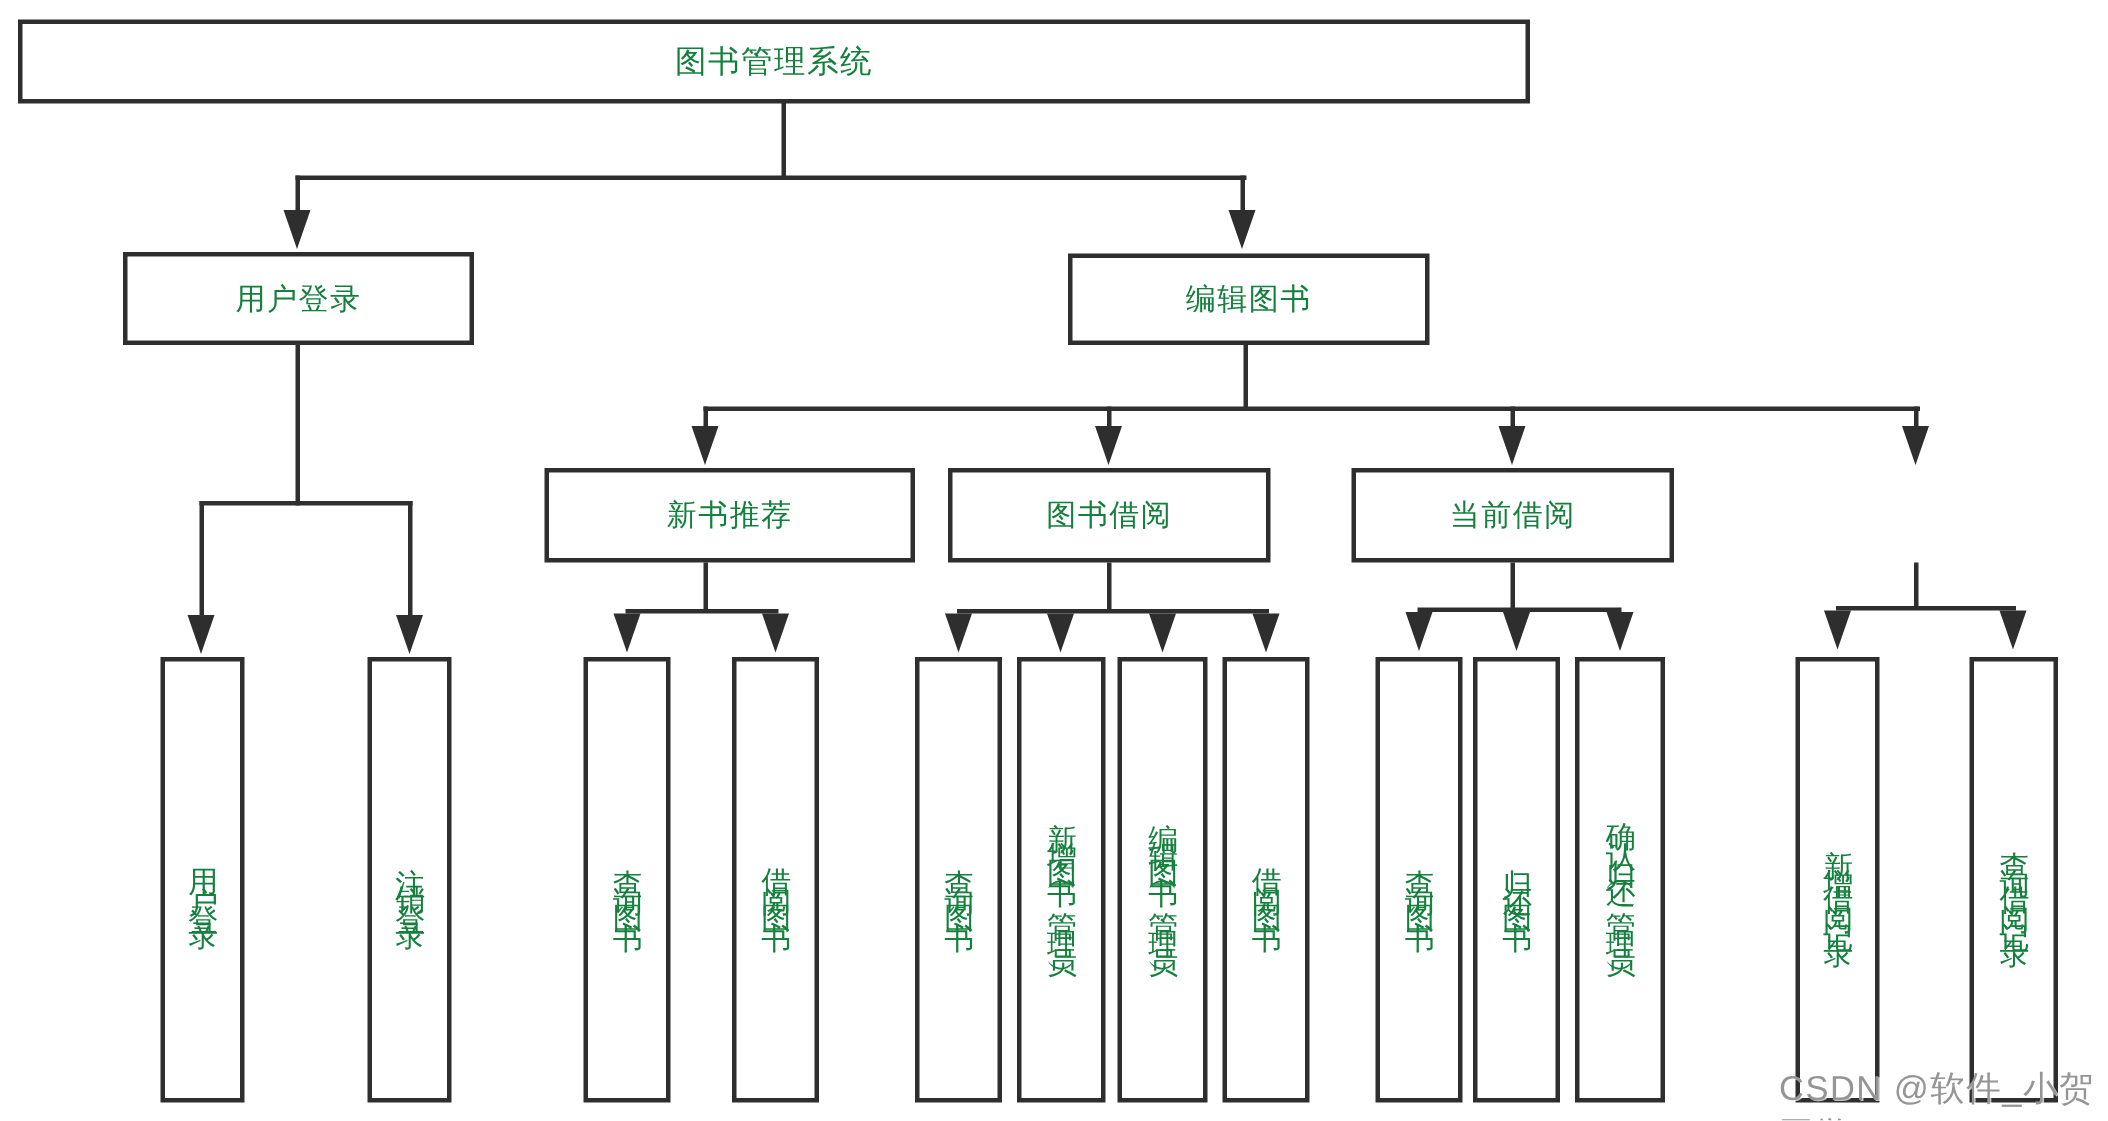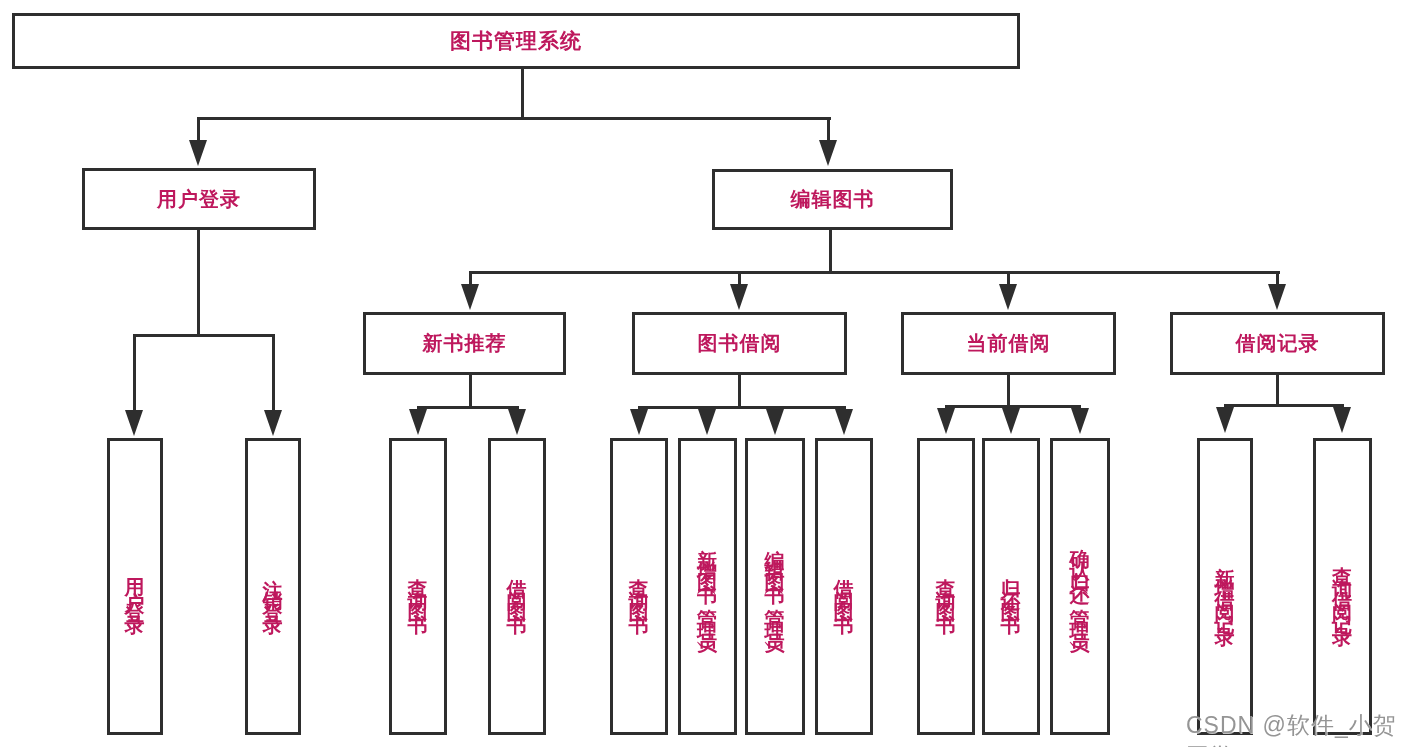--- a/index.html
+++ b/index.html
@@ -3,21 +3,21 @@
 <meta charset="utf-8">
 <style>
   html,body{margin:0;padding:0;background:#ffffff;}
   #stage{
     position:relative;width:1405px;height:747px;background:#ffffff;overflow:hidden;
     font-family:"Liberation Sans","DejaVu Sans",sans-serif;
   }
   .node{
     position:absolute;background:#ffffff;border:3px solid #2e2e2e;box-sizing:border-box;
     display:flex;align-items:center;justify-content:center;
-    color:#be185d;font-size:20px;letter-spacing:1px;white-space:nowrap;font-weight:bold;
+    color:#15803d;font-size:20px;letter-spacing:1px;white-space:nowrap;
   }
   .root{font-size:21px;}
   .vnode{
     writing-mode:vertical-rl;text-orientation:mixed;
     letter-spacing:12px;font-size:20px;line-height:1;
   }
   .hl{position:absolute;height:3px;background:#2e2e2e;}
   .vl{position:absolute;width:3px;background:#2e2e2e;}
   .arr{
     position:absolute;width:0;height:0;
@@ -58,24 +58,23 @@
   <div class="hl" style="left:469px;top:271px;width:811px"></div>
   <div class="vl" style="left:469px;top:271px;height:16px"></div>
   <div class="arr" style="left:461px;top:284px"></div>
   <div class="vl" style="left:738px;top:271px;height:16px"></div>
   <div class="arr" style="left:730px;top:284px"></div>
   <div class="vl" style="left:1007px;top:271px;height:16px"></div>
   <div class="arr" style="left:999px;top:284px"></div>
   <div class="vl" style="left:1276px;top:271px;height:16px"></div>
   <div class="arr" style="left:1268px;top:284px"></div>
 
-  <div class="node" style="left:363px;top:312px;width:203px;height:63px">新书推荐</div>
+  <div class="node" style="left:363px;top:312px;width:247px;height:63px">新书推荐</div>
   <div class="node" style="left:901px;top:312px;width:215px;height:63px">当前借阅</div>
   <div class="node" style="left:632px;top:312px;width:215px;height:63px">图书借阅</div>
-  <div class="node" style="left:1170px;top:312px;width:215px;height:63px">借阅记录</div>
 
   <div class="vl" style="left:469px;top:375px;height:33px"></div>
   <div class="hl" style="left:417px;top:406px;width:102px"></div>
   <div class="arr" style="left:409px;top:409px"></div>
   <div class="arr" style="left:508px;top:409px"></div>
 
   <div class="vl" style="left:738px;top:375px;height:33px"></div>
   <div class="hl" style="left:638px;top:406px;width:208px"></div>
   <div class="arr" style="left:630px;top:409px"></div>
   <div class="arr" style="left:698px;top:409px"></div>

